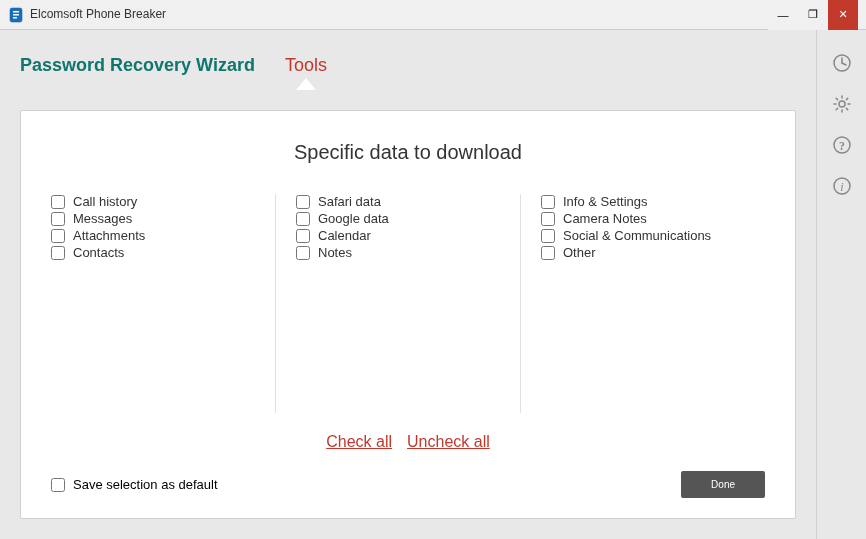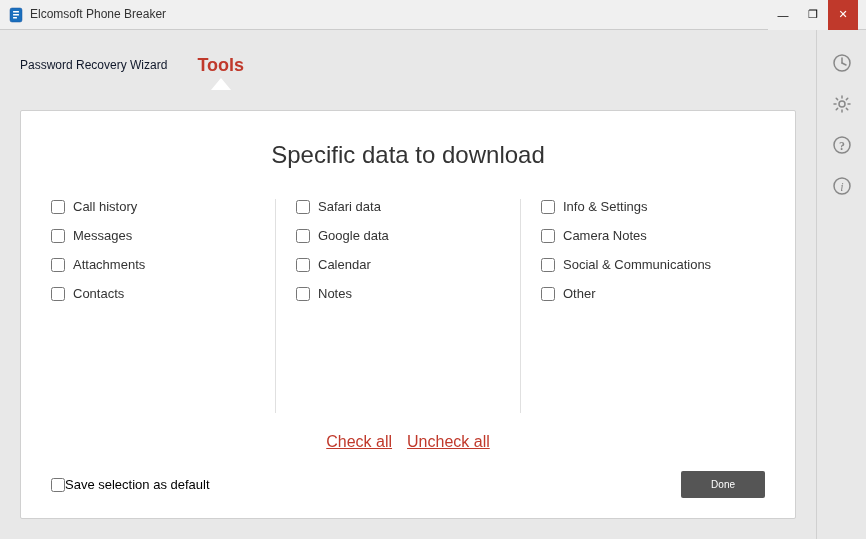--- a/index.html
+++ b/index.html
@@ -71,28 +71,28 @@
     
     .nav-bar {
       display: flex;
       align-items: center;
       padding: 0 20px;
       height: 70px;
       background: #e8e8e8;
       gap: 30px;
     }
     .nav-item-password {
-      font-size: 12px;
-      font-weight: normal;
-      color: #0f172a;
+      font-size: 18px;
+      font-weight: bold;
+      color: #0f766e;
       cursor: pointer;
     }
     .nav-item-tools {
       font-size: 18px;
-      font-weight: bold;
+      font-weight: normal;
       color: #c0392b;
       cursor: pointer;
       position: relative;
     }
     .nav-item-tools::after {
       content: '';
       position: absolute;
       bottom: -14px;
       left: 50%;
       transform: translateX(-50%);
@@ -110,38 +110,38 @@
       border: 1px solid #d0d0d0;
       border-radius: 2px;
       flex: 1;
       display: flex;
       flex-direction: column;
       padding: 20px 30px;
     }
 
     .card-title {
       text-align: center;
-      font-size: 24px;
+      font-size: 20px;
       font-weight: normal;
       color: #333;
       margin-bottom: 30px;
       margin-top: 10px;
     }
 
     
     .checkboxes-container {
       display: flex;
       gap: 0;
       flex: 1;
     }
     .checkbox-column {
       flex: 1;
       display: flex;
       flex-direction: column;
-      gap: 14px;
+      gap: 2px;
       border-right: 1px solid #e0e0e0;
       padding-right: 20px;
     }
     .checkbox-column:last-child {
       border-right: none;
     }
     .checkbox-column:not(:first-child) {
       padding-left: 20px;
     }
     .checkbox-item {
@@ -183,21 +183,21 @@
     
     .footer-row {
       display: flex;
       align-items: center;
       justify-content: space-between;
       margin-top: 5px;
     }
     .save-default-item {
       display: flex;
       align-items: center;
-      gap: 0;
+      gap: 8px;
       cursor: pointer;
     }
     .save-default-item input[type="checkbox"] {
       width: 14px;
       height: 14px;
       cursor: pointer;
     }
     .done-button {
       background: #555;
       color: white;

